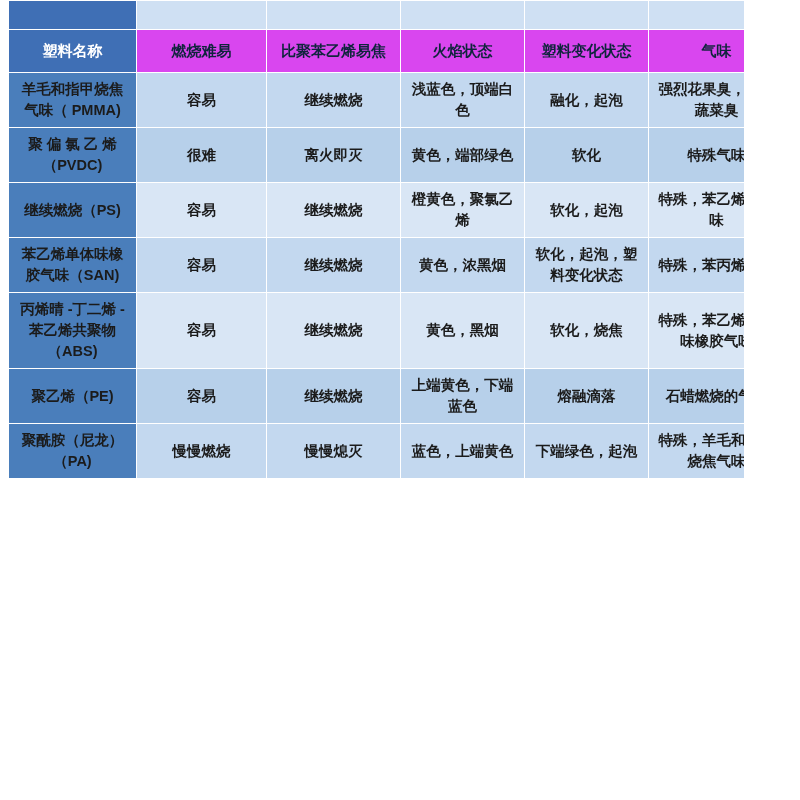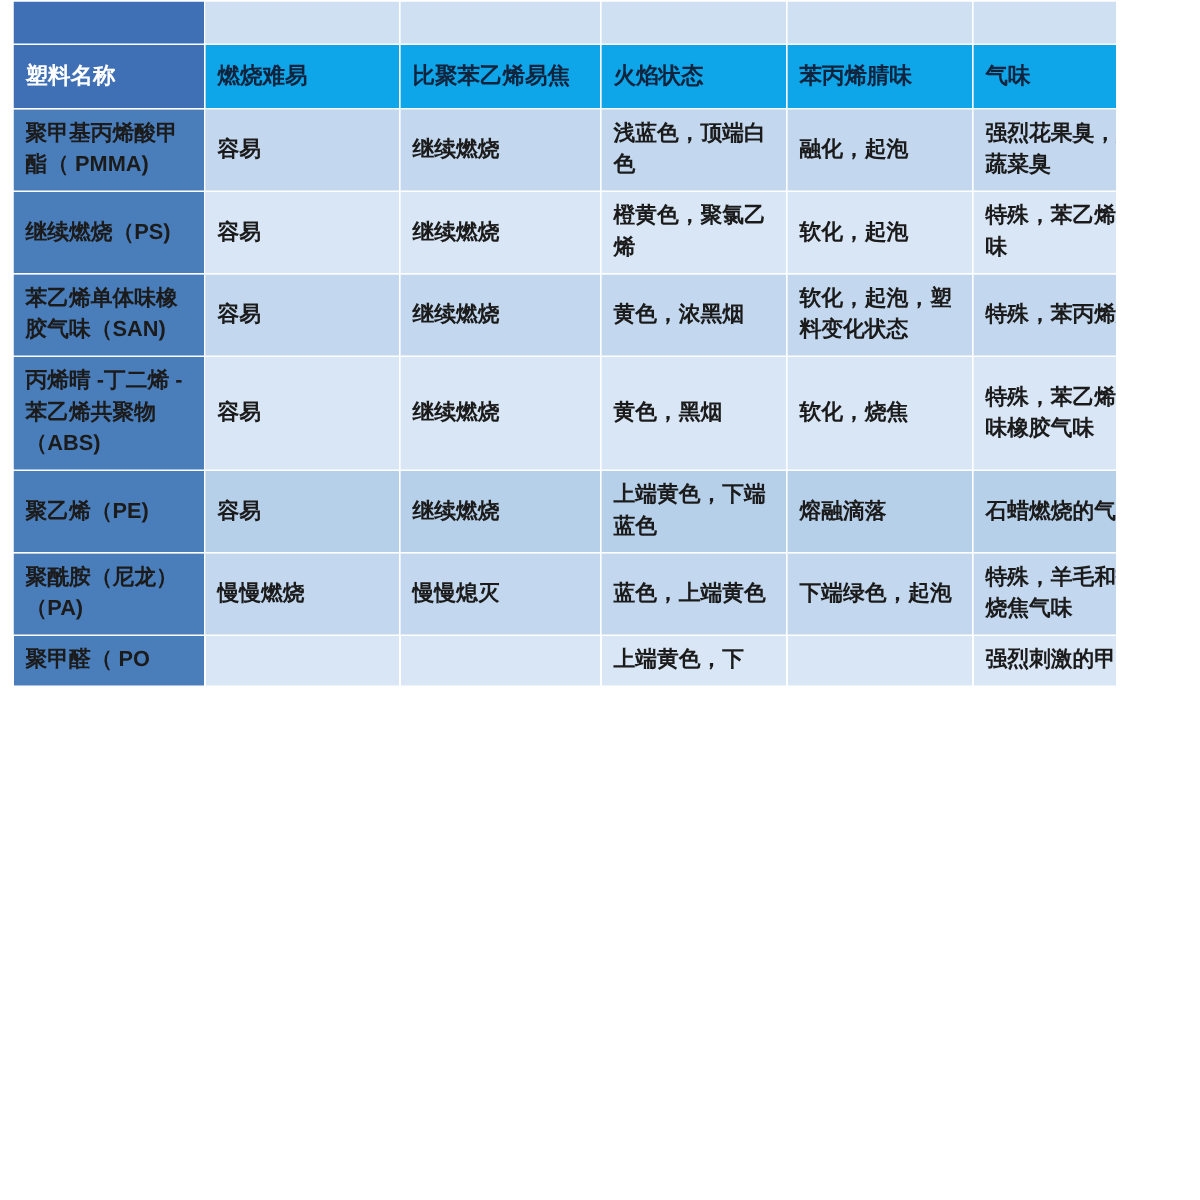--- a/index.html
+++ b/index.html
@@ -11,20 +11,21 @@
     width: 800px;
     height: 800px;
     overflow: hidden;
     font-family: "Liberation Sans", sans-serif;
   }
   #sheet {
     width: 800px;
     height: 800px;
     position: relative;
     background: #ffffff;
+    text-align: center;
   }
   table.plastics {
     border-collapse: collapse;
     table-layout: fixed;
     width: 736px;
     margin-left: 8px;
     margin-top: 0px;
   }
   table.plastics col.c0 { width: 128px; }
   table.plastics col.c1 { width: 130px; }
@@ -48,21 +49,21 @@
     height: 28px;
     padding: 0;
     background: #cfe0f3;
   }
   tr.blank-row td.first {
     background: #3f6fb5;
   }
   
   tr.head-row td {
     height: 34px;
-    background: #0ea5e9;
+    background: #d946ef;
     color: #10243d;
     font-weight: bold;
     font-size: 15px;
     padding-top: 4px;
     padding-bottom: 4px;
   }
   tr.head-row td.first {
     background: #3f6fb5;
     color: #ffffff;
   }
@@ -131,34 +132,42 @@
         <td></td>
         <td></td>
         <td></td>
         <td></td>
       </tr>
       <tr class="head-row">
         <td class="first">塑料名称</td>
         <td>燃烧难易</td>
         <td>比聚苯乙烯易焦</td>
         <td>火焰状态</td>
-        <td>苯丙烯腈味</td>
+        <td>塑料变化状态</td>
         <td>气味</td>
       </tr>
 
       <tr class="shade-a">
-        <td class="namecell">聚甲基丙烯酸甲酯（ PMMA)</td>
+        <td class="namecell">羊毛和指甲烧焦气味（ PMMA)</td>
         <td class="datacell">容易</td>
         <td class="datacell">继续燃烧</td>
         <td class="datacell">浅蓝色，顶端白色</td>
         <td class="datacell">融化，起泡</td>
         <td class="datacell">强烈花果臭，腐烂蔬菜臭</td>
       </tr>
 
 
+      <tr class="shade-c">
+        <td class="namecell">聚 偏 氯 乙 烯（PVDC)</td>
+        <td class="datacell">很难</td>
+        <td class="datacell">离火即灭</td>
+        <td class="datacell">黄色，端部绿色</td>
+        <td class="datacell">软化</td>
+        <td class="datacell">特殊气味</td>
+      </tr>
 
       <tr class="shade-b">
         <td class="namecell">继续燃烧（PS)</td>
         <td class="datacell">容易</td>
         <td class="datacell">继续燃烧</td>
         <td class="datacell">橙黄色，聚氯乙烯</td>
         <td class="datacell">软化，起泡</td>
         <td class="datacell">特殊，苯乙烯单体味</td>
       </tr>
 
@@ -192,26 +201,18 @@
 
       <tr class="shade-a">
         <td class="namecell">聚酰胺（尼龙）（PA)</td>
         <td class="datacell">慢慢燃烧</td>
         <td class="datacell">慢慢熄灭</td>
         <td class="datacell">蓝色，上端黄色</td>
         <td class="datacell">下端绿色，起泡</td>
         <td class="datacell">特殊，羊毛和指甲烧焦气味</td>
       </tr>
 
-      <tr class="shade-b cut-row">
-        <td class="namecell">聚甲醛（ PO</td>
-        <td class="datacell"></td>
-        <td class="datacell"></td>
-        <td class="datacell">上端黄色，下</td>
-        <td class="datacell"></td>
-        <td class="datacell">强烈刺激的甲</td>
-      </tr>
     </tbody>
   </table>
   </div>
   <div class="left-gutter"></div>
   <div class="right-gutter"></div>
 </div>
 
 </body></html>

